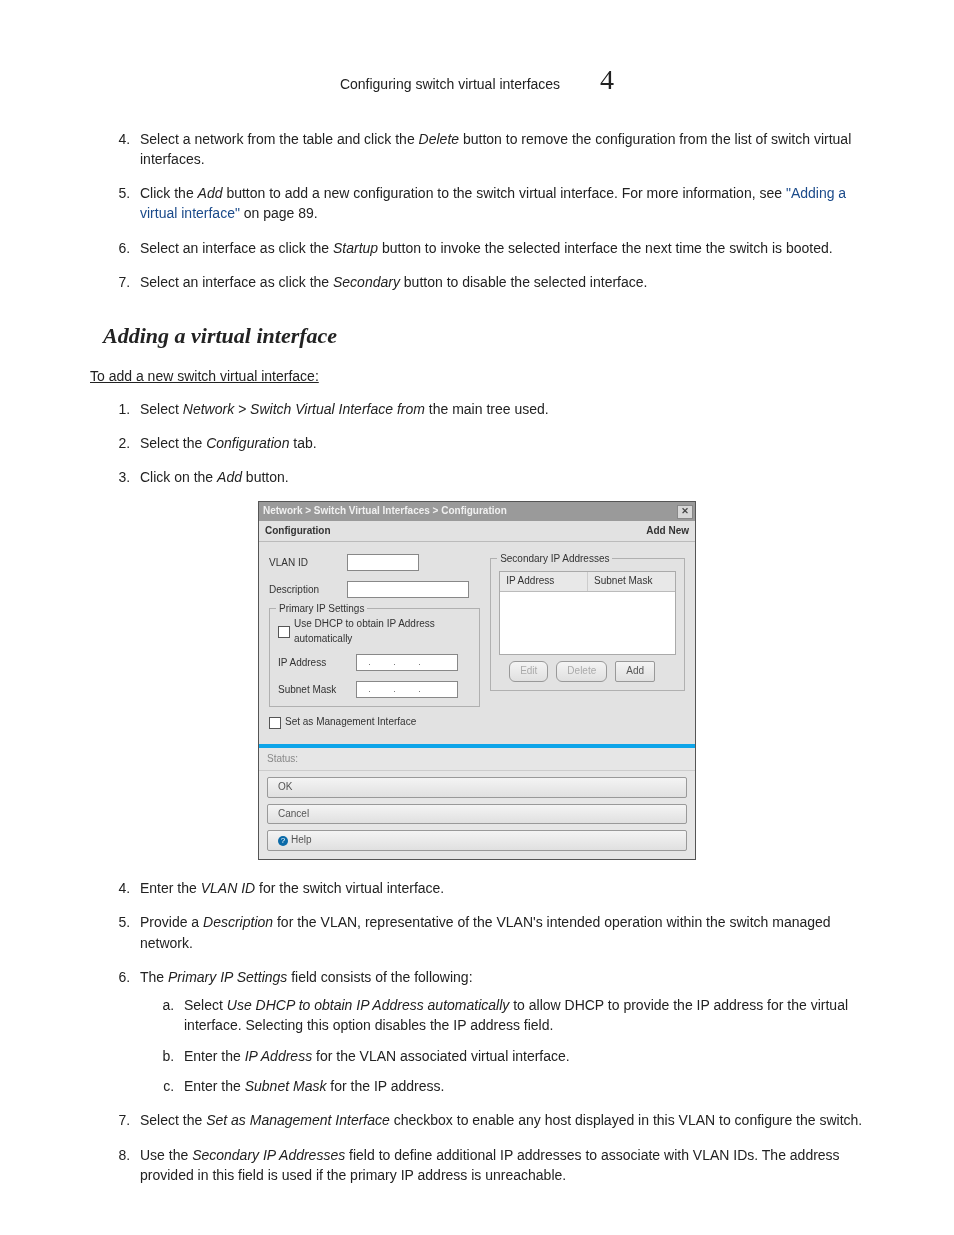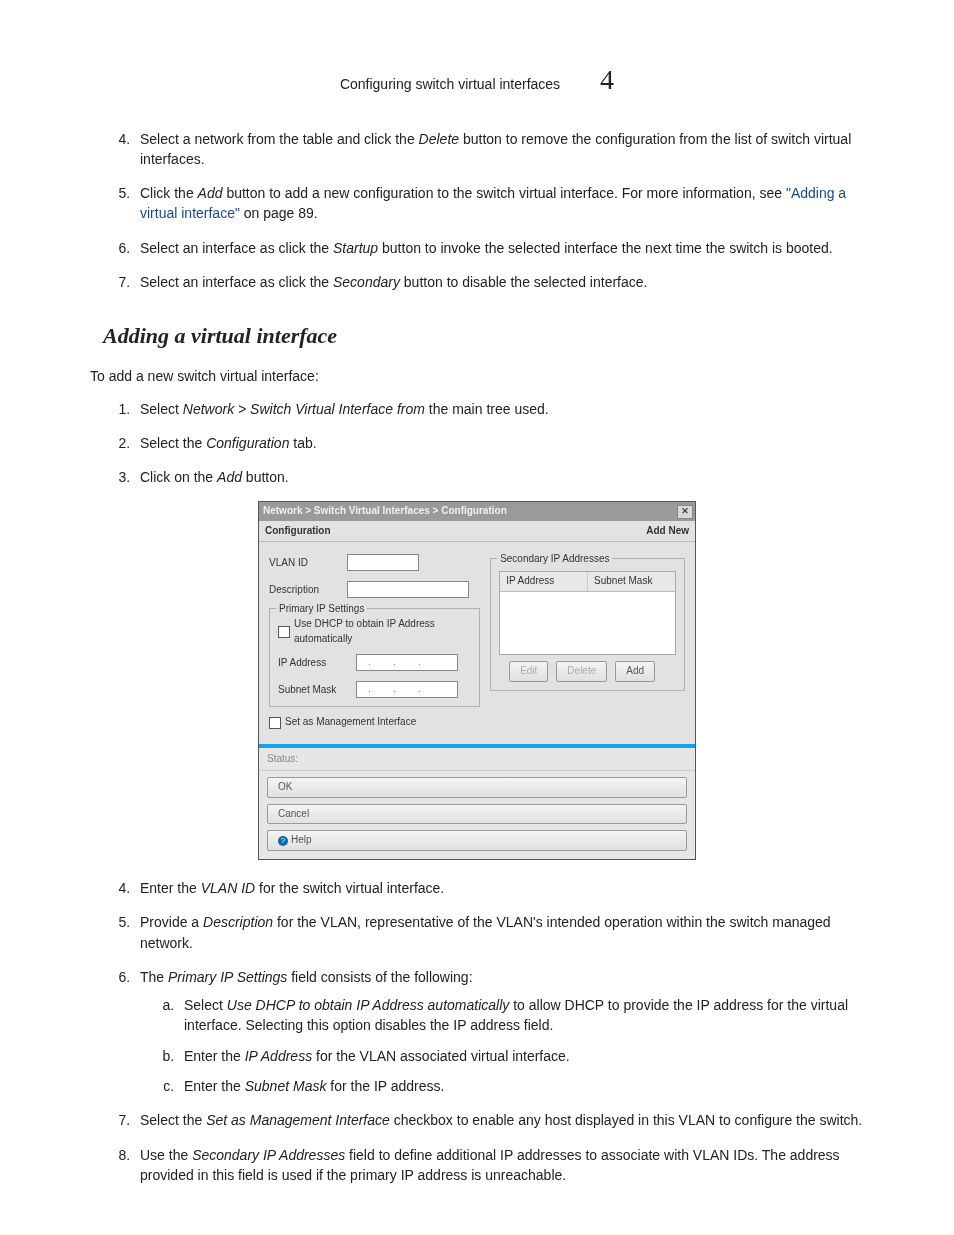--- a/index.html
+++ b/index.html
@@ -49,20 +49,21 @@
   h2.section {
     font-family: Georgia, "Times New Roman", serif;
     font-style: italic;
     font-weight: 700;
     font-size: 22px;
     margin: 28px 0 12px 13px;
   }
   .intro {
     margin-left: 0;
     margin-bottom: 12px;
+    text-decoration: underline;
   }
   
   .dialog-wrap {
     margin: 10px auto 18px auto;
     width: 438px;
   }
   .dialog {
     border: 1px solid #555;
     background: #e2e2e2;
     font-family: Tahoma, Verdana, sans-serif;
@@ -189,21 +190,21 @@
     padding-left: 10px;
   }
   .dbtn {
     border: 1px solid #999;
     background: linear-gradient(#f4f4f4,#e0e0e0);
     padding: 2px 10px;
     font-size: 10px;
     color: #555;
     border-radius: 2px;
   }
-  .dbtn.disabled { color: #aaa; }
+  .dbtn.disabled { color: #aaa; border-radius: 6px; }
   .dlg-status {
     padding: 4px 8px;
     border-top: 4px solid #0ea5e9;
     font-size: 10px;
     color: #888;
     background: #e6e6e6;
   }
   .dlg-footer {
     display: flex;
     justify-content: flex-end;

